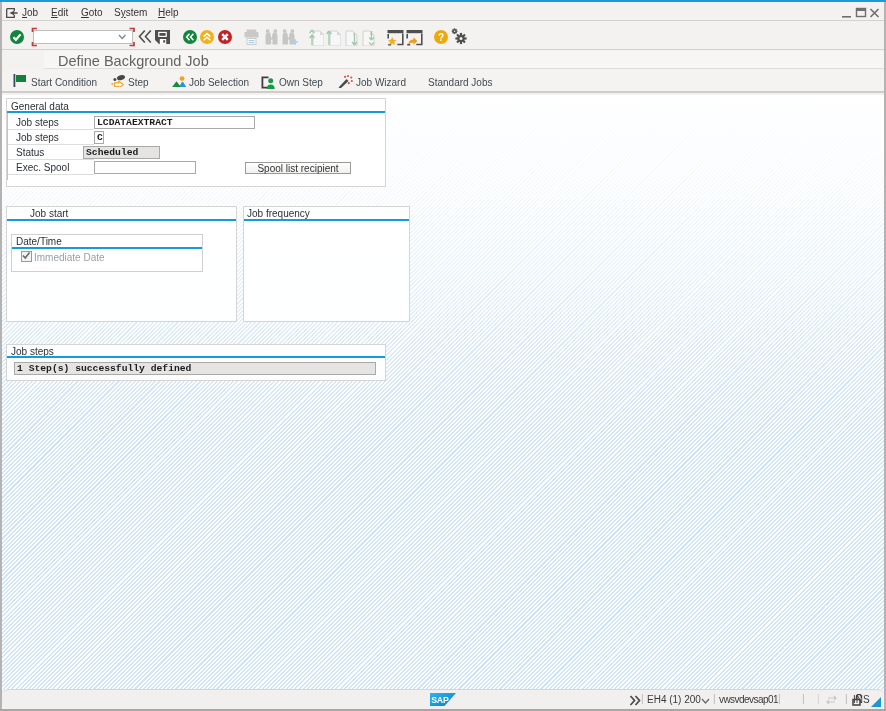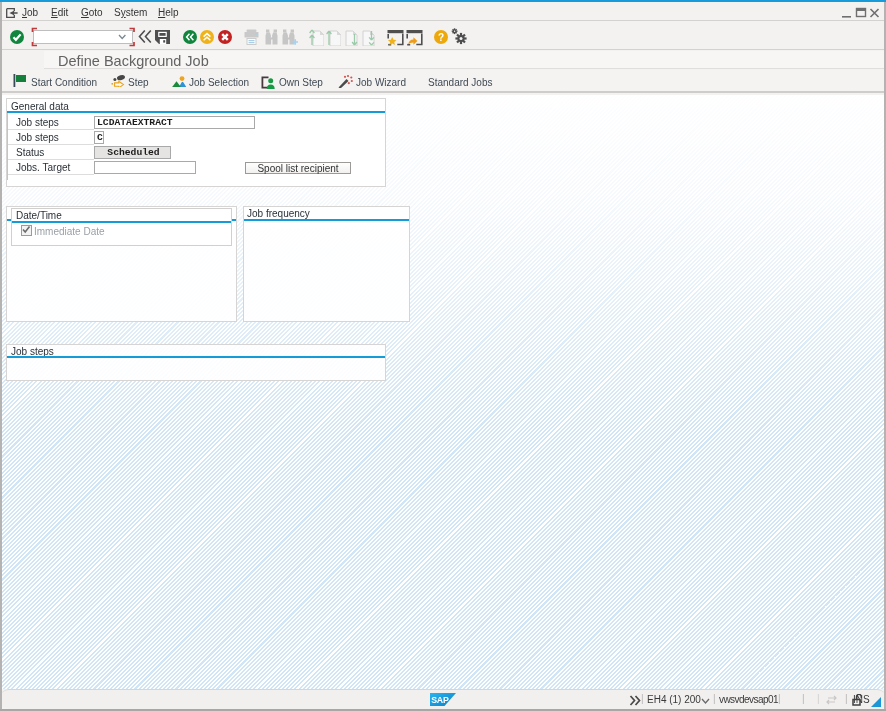--- a/index.html
+++ b/index.html
@@ -242,50 +242,51 @@
       <div class="bluline" style="top:12px;"></div>
       <div class="abs" style="left:0;top:14px;width:1px;height:67px;background:#a9cbe4;"></div>
       <div class="label" style="left:9px;top:18px;">Job steps</div>
       <div class="lablin" style="left:1px;top:30px;width:86px;"></div>
       <div class="inp" style="left:87px;top:17px;width:161px;height:13px;line-height:11px;">LCDATAEXTRACT</div>
       <div class="label" style="left:9px;top:33px;">Job steps</div>
       <div class="lablin" style="left:1px;top:45px;width:86px;"></div>
       <div class="inp" style="left:87px;top:32px;width:10px;height:13px;line-height:11px;">C</div>
       <div class="label" style="left:9px;top:48px;">Status</div>
       <div class="lablin" style="left:1px;top:60px;width:86px;"></div>
-      <div class="inp ro" style="left:87px;top:47px;width:77px;height:13px;line-height:11px;text-align:center;">Scheduled</div>
-      <div class="label" style="left:9px;top:63px;">Jobs. Target</div>
+      <div class="inp ro" style="left:76px;top:47px;width:77px;height:13px;line-height:11px;">Scheduled</div>
+      <div class="label" style="left:9px;top:63px;">Exec. Spool</div>
       <div class="lablin" style="left:1px;top:75px;width:86px;"></div>
       <div class="inp" style="left:87px;top:62px;width:102px;height:13px;"></div>
       <div class="btn" style="left:238px;top:63px;width:106px;height:12px;line-height:11px;">Spool list recipient</div>
     </div>
 
     <div class="gbox" style="left:6px;top:111px;width:231px;height:116px;">
       <div class="gtitle" style="left:3px;top:1px;margin-left:20px;">Job start</div>
       <div class="bluline" style="top:12px;"></div>
-      <div class="abs" style="left:4px;top:1px;width:221px;height:38px;background:#fff;border:1px solid #d2d0ce;padding-left:28px;">
+      <div class="abs" style="left:4px;top:27px;width:192px;height:38px;background:#fff;border:1px solid #d2d0ce;padding-left:28px;">
         <div class="gtitle" style="left:4px;top:0.5px;">Date/Time</div>
         <div class="bluline" style="top:12px;"></div>
         <div class="abs" style="left:9px;top:16px;width:11px;height:11px;background:#f3f3f3;border:1px solid #9b9b9b;">
           <svg width="10" height="10" viewBox="0 0 10 10" style="position:absolute;left:-1px;top:-1px;">
             <path d="M2 4.5 l2.2 2.5 L8.5 1.5" fill="none" stroke="#6b6b6b" stroke-width="1.6"></path>
           </svg>
         </div>
         <div class="label" style="left:22px;top:17px;color:#9aa0a6;">Immediate Date</div>
       </div>
     </div>
 
     <div class="gbox" style="left:243px;top:111px;width:167px;height:116px;">
       <div class="gtitle" style="left:3px;top:1px;">Job frequency</div>
       <div class="bluline" style="top:12px;"></div>
     </div>
 
     <div class="gbox" style="left:6px;top:249px;width:380px;height:37px;">
       <div class="gtitle" style="left:4px;top:1px;">Job steps</div>
       <div class="bluline" style="top:11px;"></div>
+      <div class="inp ro" style="left:7px;top:17px;width:362px;height:13px;line-height:11px;">1 Step(s) successfully defined</div>
     </div>
   </div>
 
   <div class="abs" id="statusbar">
 
     <svg class="abs" style="left:430px;top:3px" width="26" height="13" viewBox="0 0 26 13">
       <defs>
         <linearGradient id="sapg" x1="0" y1="0" x2="1" y2="1">
           <stop offset="0" stop-color="#29b5f0"></stop>
           <stop offset="1" stop-color="#0a7fc4"></stop>

